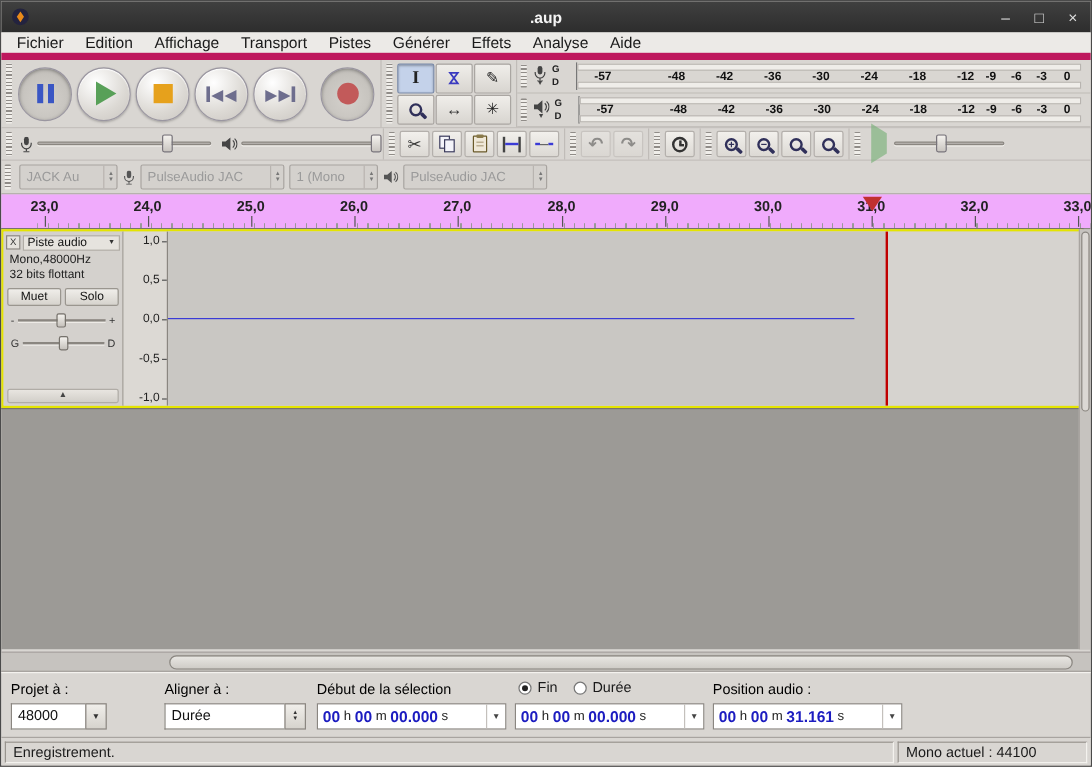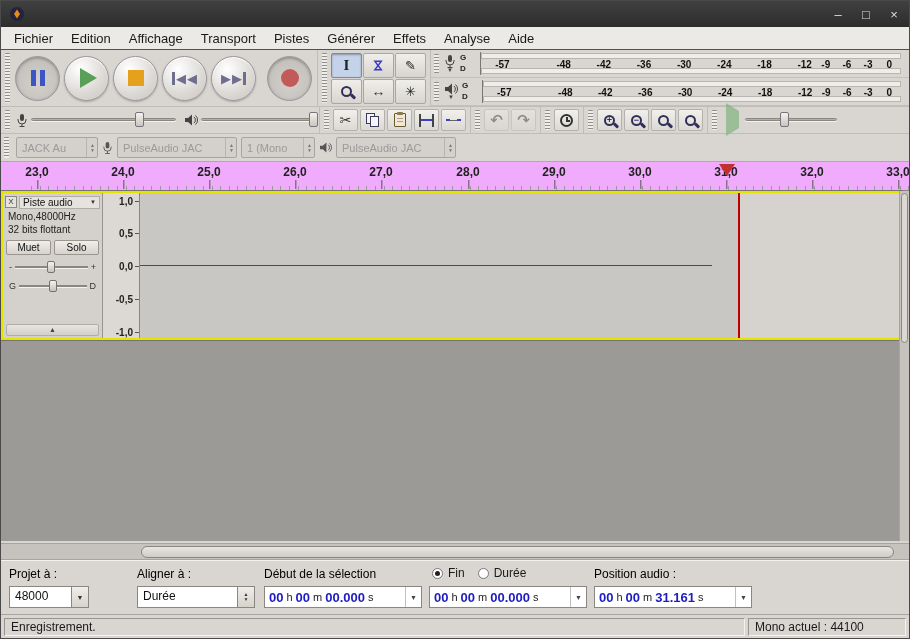--- a/index.html
+++ b/index.html
@@ -7,21 +7,21 @@
   .window{position:relative;width:910px;height:639px;background:#d9d6d2;overflow:hidden;border:1px solid #4a4a4a}
 
   
   .titlebar{position:absolute;top:0;left:0;right:0;height:26px;background:linear-gradient(#404040,#2d2d2d);display:flex;align-items:center;padding:0 8px;color:#eee}
   .titlebar .title{position:absolute;left:0;right:0;text-align:center;font-weight:bold;font-size:13px;color:#f4f4f4}
   .appicon{z-index:2;display:flex}
   .winbtns{margin-left:auto;display:flex;gap:14px;z-index:2;font-size:13px;color:#ddd}
   .winbtns span{width:14px;text-align:center;cursor:default}
 
   
-  .menubar{position:absolute;top:26px;left:0;right:0;height:23px;background:#eceae7;border-bottom:1px solid #be185d;display:flex;align-items:flex-end;padding-left:4px}
+  .menubar{position:absolute;top:26px;left:0;right:0;height:23px;background:#eceae7;border-bottom:6px solid #be185d;display:flex;align-items:center;padding-left:4px}
   .mitem{padding:3px 9px;font-size:13px;color:#1a1a1a}
 
   
   .toolbars{position:absolute;top:49px;left:0;right:0}
   .trow1{height:57px;display:flex;background:#d9d6d2;border-bottom:1px solid #c0bcb8}
   .trow2{height:27px;display:flex;align-items:center;background:#d9d6d2;border-bottom:1px solid #c0bcb8}
   .trow3{height:28px;display:flex;align-items:center;background:#d9d6d2;border-bottom:1px solid #aeaaa6;padding:0 2px;gap:4px}
   .tb{display:flex;align-items:center;border-right:1px solid #c0bcb8;padding:0 3px;height:100%}
   .grabber{width:5px;align-self:stretch;margin:3px 3px 3px 1px;background:repeating-linear-gradient(180deg,#908c88 0 1px,#f0eeea 1px 3px);border-radius:1px}
 
@@ -105,21 +105,21 @@
   .tname .arrowsm{font-size:6px;color:#333}
   .tinfo{font-size:10px;color:#222;margin:2px 0 0 4px;line-height:11px}
   .tbtns{display:flex;gap:3px;margin:5px 2px 0 2px}
   .tsmall{flex:1;height:15px;border:1px solid #9a968f;background:linear-gradient(#f0eeea,#d6d3cd);font-size:10px;display:flex;align-items:center;justify-content:center;border-radius:2px;color:#111}
   .tslider{display:flex;align-items:center;margin:4px 5px 0 5px;height:15px;font-size:9px;color:#333;gap:3px}
   .tgroove{flex:1;position:relative;height:14px}
   .tgroove::before{content:"";position:absolute;left:0;right:0;top:6px;height:2px;background:#8a8680;box-shadow:0 1px 0 #f4f2ee}
   .tthumb{position:absolute;left:50%;top:1px;width:8px;height:12px;transform:translateX(-50%);background:linear-gradient(#f4f2ee,#c6c2bc);border:1px solid #76726c;border-radius:2px}
   .tcollapse{position:absolute;left:3px;right:3px;bottom:2px;height:12px;border:1px solid #b0aca6;background:linear-gradient(#e8e5e0,#d2cfc9);text-align:center;font-size:7px;line-height:10px;color:#444;border-radius:2px}
   .vruler{width:37px;position:relative;border-right:1px solid #8a8680;background:#dcd9d4}
-  .vlabel{position:absolute;right:6px;font-size:10px;font-weight:bold;color:#222;transform:translateY(-50%)}
+  .vlabel{position:absolute;right:6px;font-size:10px;font-weight:normal;color:#222;transform:translateY(-50%)}
   .vtick{position:absolute;right:0;width:4px;height:1px;background:#555}
   .wave{flex:1;position:relative;background:#d6d3cf}
   .clip{position:absolute;left:0;top:0;bottom:0;width:598px;background:#c9c7c3}
   .waveline{position:absolute;left:0;top:72px;width:572px;height:1px;background:var(--wave,#3b3bd6)}
   .cursor{position:absolute;left:598px;top:0;bottom:0;width:2px;background:var(--cursor,#c00000)}
   .vscroll{position:absolute;right:0;top:0;width:10px;bottom:0;background:#c6c3bf;border-left:1px solid #a8a4a0}
   .vthumb{position:absolute;left:1px;right:1px;top:2px;height:150px;background:#dbd8d4;border:1px solid #8a8680;border-radius:4px}
 
   
   .hscroll{position:absolute;left:0;right:0;top:542px;height:17px;background:#c6c3bf;border-top:1px solid #a8a4a0;border-bottom:1px solid #a8a4a0}
@@ -151,20 +151,21 @@
 
 <div class="window">
 
   <div class="titlebar">
     <span class="appicon">
       <svg width="16" height="16" viewBox="0 0 16 16">
           <circle cx="8" cy="8" r="7" fill="#23233f"></circle>
           <path d="M5 8l3-4.5L11 8l-3 4.5z" fill="#e8891a"></path>
         </svg>
     </span>
+    <span class="title">.aup</span>
     <span class="winbtns">
       <span>–</span>
       <span>□</span>
       <span>×</span>
     </span>
   </div>
 
   <div class="menubar">
     <span class="mitem">Fichier</span>
     <span class="mitem">Edition</span>

